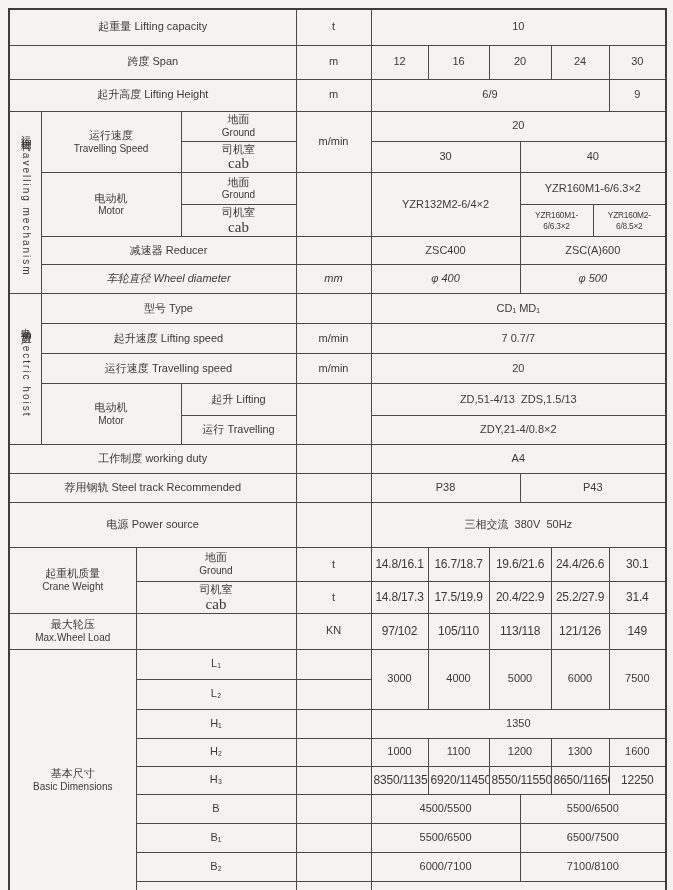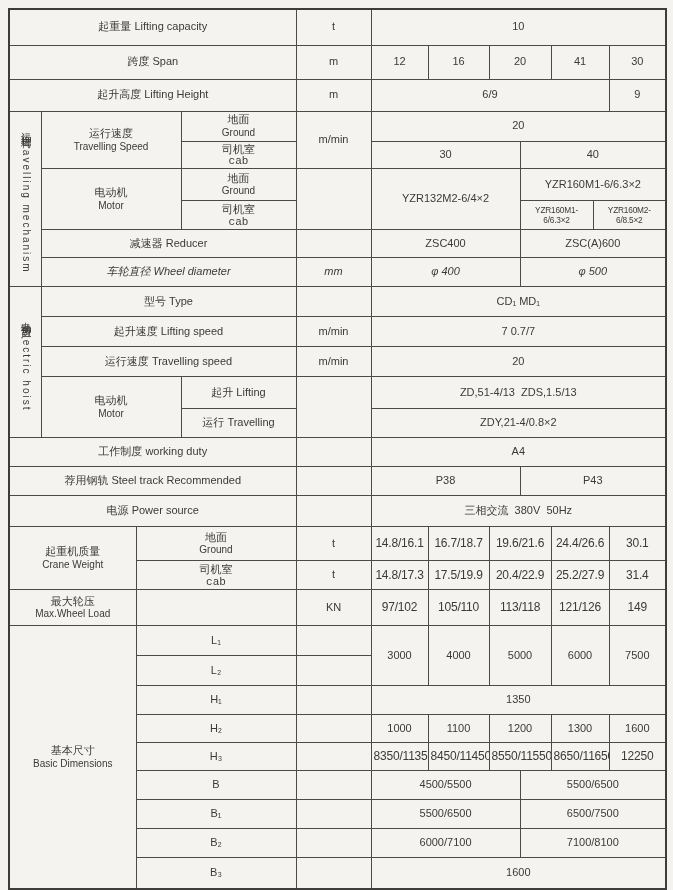--- a/index.html
+++ b/index.html
@@ -24,22 +24,22 @@
     padding:1px 2px;
     font-size:11px;
     line-height:1.25;
     color:#3a3a3a;
     overflow:hidden;
   }
   table.spec{border:2px solid #3d3d3d;}
   td .t{white-space:pre-wrap;}
   td .s{font-size:10px;white-space:pre-wrap;}
   td.cab .s{
-    font-family:Liberation Mono, monospace;
-    font-size:11px;line-height:1.0;
+    font-family:Liberation Serif, serif;
+    font-size:15px;line-height:1.0;
   }
   td.vgroup div{
     writing-mode:vertical-rl;
     text-orientation:mixed;
     margin:0 auto;
     font-size:10px;
     letter-spacing:2px;
     white-space:nowrap;
   }
   td.sm .t{font-size:12px;letter-spacing:-0.2px;}
@@ -87,21 +87,21 @@
           <td>
             <div class="t">12</div>
           </td>
           <td>
             <div class="t">16</div>
           </td>
           <td colspan="2">
             <div class="t">20</div>
           </td>
           <td colspan="2">
-            <div class="t">41</div>
+            <div class="t">24</div>
           </td>
           <td>
             <div class="t">30</div>
           </td>
         </tr>
         <tr style="height: 32px; margin-left: 28px;">
           <td colspan="4" class="lbl">
             <div class="t">起升高度 Lifting Height</div>
           </td>
           <td>
@@ -281,21 +281,21 @@
           <td>
             <div class="t"></div>
           </td>
           <td colspan="3">
             <div class="t">P38</div>
           </td>
           <td colspan="4">
             <div class="t">P43</div>
           </td>
         </tr>
-        <tr style="height: 31px; margin-left: 37px;">
+        <tr style="height: 45px; margin-left: 37px;">
           <td colspan="4" class="lbl">
             <div class="t">电源 Power source</div>
           </td>
           <td>
             <div class="t"></div>
           </td>
           <td colspan="7">
             <div class="t">三相交流  380V  50Hz</div>
           </td>
         </tr>
@@ -451,21 +451,21 @@
           <td colspan="2">
             <div class="t">H₃</div>
           </td>
           <td>
             <div class="t"></div>
           </td>
           <td class="sm">
             <div class="t">8350/11350</div>
           </td>
           <td class="sm">
-            <div class="t">8450/11450</div>
+            <div class="t">6920/11450</div>
           </td>
           <td colspan="2" class="sm">
             <div class="t">8550/11550</div>
           </td>
           <td colspan="2" class="sm">
             <div class="t">8650/11650</div>
           </td>
           <td class="sm">
             <div class="t">12250</div>
           </td>

